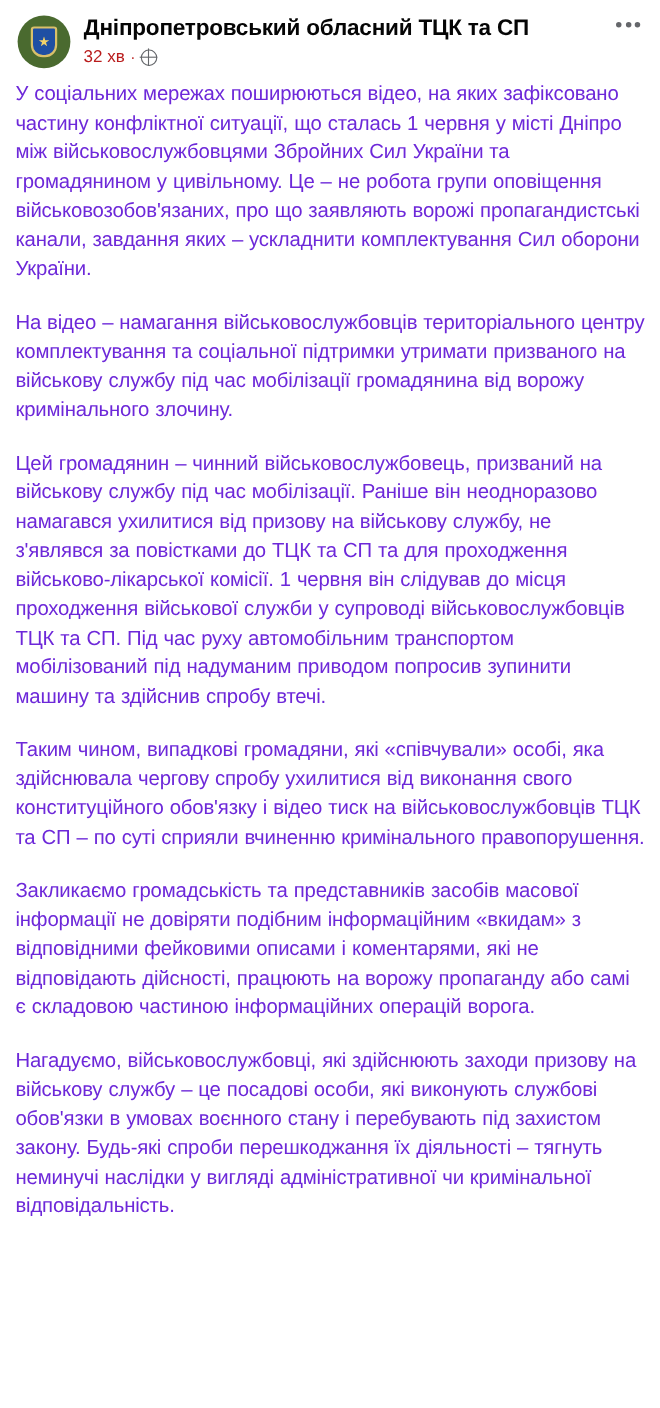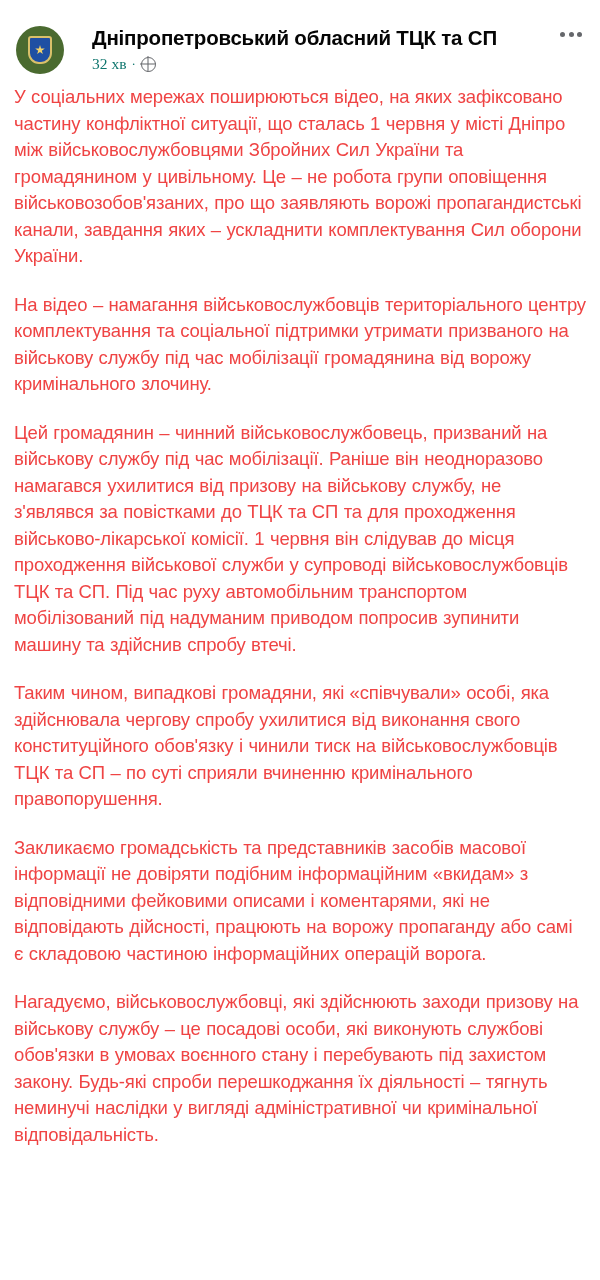--- a/index.html
+++ b/index.html
@@ -15,22 +15,21 @@
     color: #050505;
     -webkit-font-smoothing: antialiased;
   }
   .post {
     width: 600px;
     padding: 0;
   }
   .post-header {
     display: flex;
     align-items: flex-start;
-    padding: 26px 16px 6px 16px;
-    gap: 16px;
+    padding: 14px 16px 6px 16px;
   }
   .avatar {
     width: 48px;
     height: 48px;
     border-radius: 50%;
     background: #4a6a2f;
     flex: 0 0 48px;
     position: relative;
     overflow: hidden;
     display: flex;
@@ -67,24 +66,23 @@
     line-height: 24px;
     color: #050505;
     letter-spacing: -0.2px;
     white-space: nowrap;
     overflow: hidden;
   }
   .meta-row {
     display: flex;
     align-items: center;
     margin-top: 5px;
-    color: #0f766e;
+    color: #b91c1c;
     font-size: 15.5px;
     line-height: 18px;
-    font-family: Liberation Serif, serif;
   }
   .meta-sep {
     margin: 0 5px;
     font-size: 13px;
     line-height: 18px;
   }
   .globe-icon {
     display: inline-block;
     width: 15px;
     height: 15px;
@@ -128,21 +126,21 @@
     border-radius: 50%;
     background: #65676b;
   }
   .post-body {
     padding: 4px 14px 18px 14px;
   }
   .post-body p {
     margin: 0 0 22px 0;
     font-size: 18.5px;
     line-height: 26.5px;
-    color: #ef4444;
+    color: #6d28d9;
     letter-spacing: -0.15px;
     word-spacing: 0.5px;
   }
   .post-body p:last-child {
     margin-bottom: 0;
   }
 </style>
 </head>
 <body>
 
@@ -164,18 +162,18 @@
       <span></span>
       <span></span>
       <span></span>
     </div>
   </div>
 
   <div class="post-body">
     <p>У соціальних мережах поширюються відео, на яких зафіксовано частину конфліктної ситуації, що сталась 1 червня  у місті Дніпро між військовослужбовцями Збройних Сил України  та громадянином у цивільному. Це – не робота  групи оповіщення військовозобов'язаних, про що заявляють ворожі пропагандистські канали, завдання  яких –  ускладнити комплектування  Сил оборони України.</p>
     <p>На відео – намагання військовослужбовців територіального центру комплектування та соціальної підтримки утримати призваного на військову службу під час мобілізації громадянина  від ворожу кримінального злочину.</p>
     <p>Цей громадянин – чинний військовослужбовець, призваний на військову службу під час мобілізації. Раніше він  неодноразово намагався  ухилитися від призову на військову службу, не з'являвся за повістками до ТЦК та СП та для проходження військово-лікарської комісії.  1 червня він слідував до місця проходження військової служби у супроводі військовослужбовців ТЦК та СП. Під час руху автомобільним транспортом мобілізований під надуманим приводом попросив зупинити машину та здійснив спробу втечі.</p>
-    <p>Таким чином, випадкові громадяни, які «співчували» особі, яка здійснювала чергову спробу ухилитися від виконання свого конституційного обов'язку і чинили тиск на військовослужбовців ТЦК та СП – по суті сприяли вчиненню кримінального правопорушення.</p>
+    <p>Таким чином, випадкові громадяни, які «співчували» особі, яка здійснювала чергову спробу ухилитися від виконання свого конституційного обов'язку і відео тиск на військовослужбовців ТЦК та СП – по суті сприяли вчиненню кримінального правопорушення.</p>
     <p>Закликаємо громадськість та представників засобів масової інформації не довіряти  подібним інформаційним «вкидам» з відповідними фейковими описами і коментарями, які не відповідають дійсності, працюють на ворожу пропаганду або самі є складовою частиною інформаційних операцій ворога.</p>
     <p>Нагадуємо,  військовослужбовці, які здійснюють заходи призову на військову службу – це посадові особи, які виконують службові обов'язки в умовах воєнного стану і перебувають під захистом закону. Будь-які спроби перешкоджання їх діяльності – тягнуть  неминучі наслідки у вигляді адміністративної чи кримінальної відповідальність.</p>
   </div>
 
 </div>
 
 </body></html>

